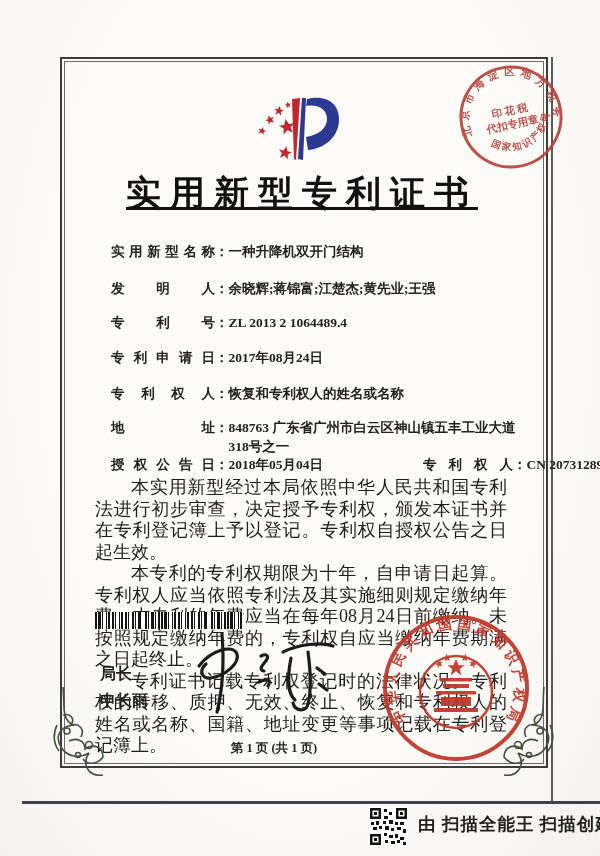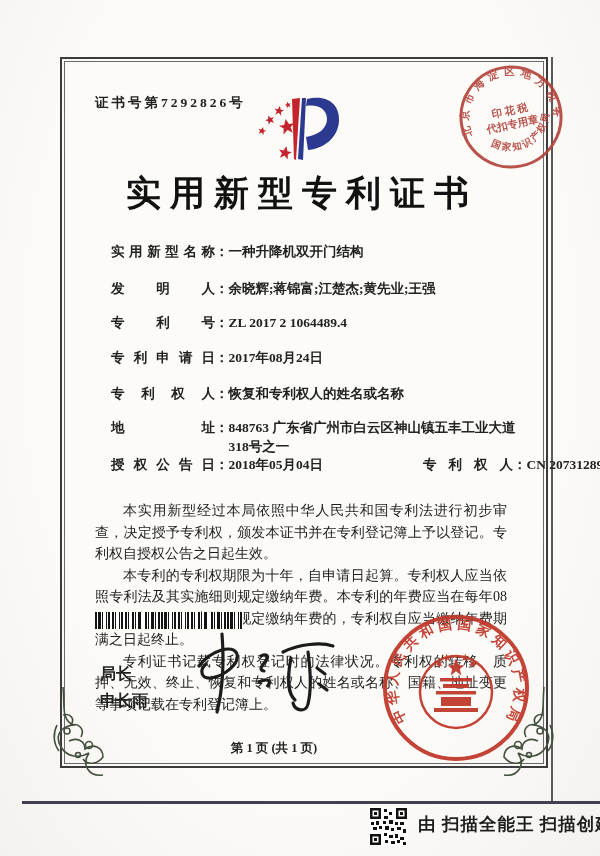--- a/index.html
+++ b/index.html
@@ -9,34 +9,34 @@
     font-family:"Liberation Serif","DejaVu Serif",serif;color:#222;}
   
   .frame{position:absolute;left:60px;top:57px;width:484px;height:707px;border:2.5px solid #3c3c3c;}
   .frame-inner{position:absolute;inset:2px;border:1px solid #6a6a6a;}
   .edge-right{position:absolute;left:551px;top:57px;width:2px;height:745px;background:#5a5a5a;}
   .paper-bottom{position:absolute;left:22px;top:801px;width:578px;height:2.5px;background:#40404e;}
   
   .cert-no{position:absolute;left:95px;top:94px;font-size:13.5px;font-weight:bold;letter-spacing:3px;}
   .logo{position:absolute;left:250px;top:92px;width:100px;height:76px;}
   .title{position:absolute;left:60px;top:170px;width:484px;text-align:center;
-    font-size:35px;font-weight:bold;letter-spacing:9px;color:#111;}
+    font-size:35px;font-weight:bold;letter-spacing:9px;color:#111;text-decoration:underline;}
   
   .tax-seal{position:absolute;left:456px;top:62px;width:110px;height:110px;transform:rotate(-12deg);opacity:.92;}
   
   .fields{position:absolute;left:95px;top:242px;width:412px;font-size:13.5px;font-weight:bold;line-height:19px;}
   .frow{position:absolute;left:16px;width:412px;}
   .flabel{display:inline-block;width:104px;text-align:justify;text-align-last:justify;vertical-align:top;}
   .fcolon{display:inline-block;vertical-align:top;}
   .fvalue{display:inline-block;width:288px;vertical-align:top;}
   .grant-no{position:absolute;left:312px;top:0;white-space:nowrap;}
   .grant-no .flabel2{display:inline-block;width:90px;text-align:justify;text-align-last:justify;vertical-align:top;}
   
-  .paras{position:absolute;left:95px;top:477px;width:412px;font-size:14px;line-height:21.5px;
-    text-align:justify;color:#1d1d1d;margin-top:23px;}
+  .paras{position:absolute;left:95px;top:477px;width:412px;font-size:18px;line-height:21.5px;
+    text-align:justify;color:#1d1d1d;}
   .paras p{margin:0;text-indent:2em;}
   
   .barcode{position:absolute;left:95px;top:612px;width:148px;height:17px;
     background:repeating-linear-gradient(90deg,
       #141414 0 1.6px,#fff 1.6px 3.4px,#141414 3.4px 6px,#fff 6px 7px,
       #141414 7px 7.8px,#fff 7.8px 10.6px,#141414 10.6px 12.2px,#fff 12.2px 13.2px);}
   
   .director{position:absolute;left:100px;top:660px;font-size:16px;font-weight:bold;line-height:27px;}
   .signature{position:absolute;left:175px;top:626px;width:170px;height:95px;}
   
@@ -58,21 +58,20 @@
 <body>
 
 <div class="paper">
 
   <div class="frame">
     <div class="frame-inner"></div>
   </div>
   <div class="edge-right"></div>
   <div class="paper-bottom"></div>
 
-  <div class="cert-no">证书号第7292826号</div>
 
   <svg class="logo" viewBox="0 0 100 76">
     <defs>
       <path id="star" d="M0,-6 L1.8,-1.9 L5.7,-1.9 L2.6,0.7 L3.5,5 L0,2.2 L-3.5,5 L-2.6,0.7 L-5.7,-1.9 L-1.8,-1.9 Z"></path>
     </defs>
     <polygon points="42,7 50,6 46,68 44,67" fill="#c4242b"></polygon>
     <polygon points="52,6 56,6 53,68 48,67" fill="#2b3990"></polygon>
     <path d="M57,7 C78,2 90,13 89,29 C88,47 72,57 58,58 L56,45 C69,43 77,36 77,27 C77,16 66,12 56,14 Z" fill="#2b3990"></path>
     <use href="#star" transform="translate(38,13) scale(0.55) rotate(-15)" fill="#c4242b"></use>
     <use href="#star" transform="translate(29,19) scale(0.85) rotate(10)" fill="#c4242b"></use>
@@ -99,21 +98,21 @@
   </svg>
 
   <div class="fields">
     <div class="frow" style="top:0">
       <span class="flabel">实用新型名称</span><span class="fcolon">：</span><span class="fvalue">一种升降机双开门结构</span>
     </div>
     <div class="frow" style="top:37px">
       <span class="flabel">发明人</span><span class="fcolon">：</span><span class="fvalue">余晓辉;蒋锦富;江楚杰;黄先业;王强</span>
     </div>
     <div class="frow" style="top:71px">
-      <span class="flabel">专利号</span><span class="fcolon">：</span><span class="fvalue">ZL 2017 2 1064489.4</span>
+      <span class="flabel">专利号</span><span class="fcolon">：</span><span class="fvalue">ZL 2013 2 1064489.4</span>
     </div>
     <div class="frow" style="top:106px">
       <span class="flabel">专利申请日</span><span class="fcolon">：</span><span class="fvalue">2017年08月24日</span>
     </div>
     <div class="frow" style="top:142px">
       <span class="flabel">专利权人</span><span class="fcolon">：</span><span class="fvalue">恢复和专利权人的姓名或名称</span>
     </div>
     <div class="frow" style="top:176px">
       <span class="flabel">地址</span><span class="fcolon">：</span><span class="fvalue">848763 广东省广州市白云区神山镇五丰工业大道318号之一</span>
     </div>

